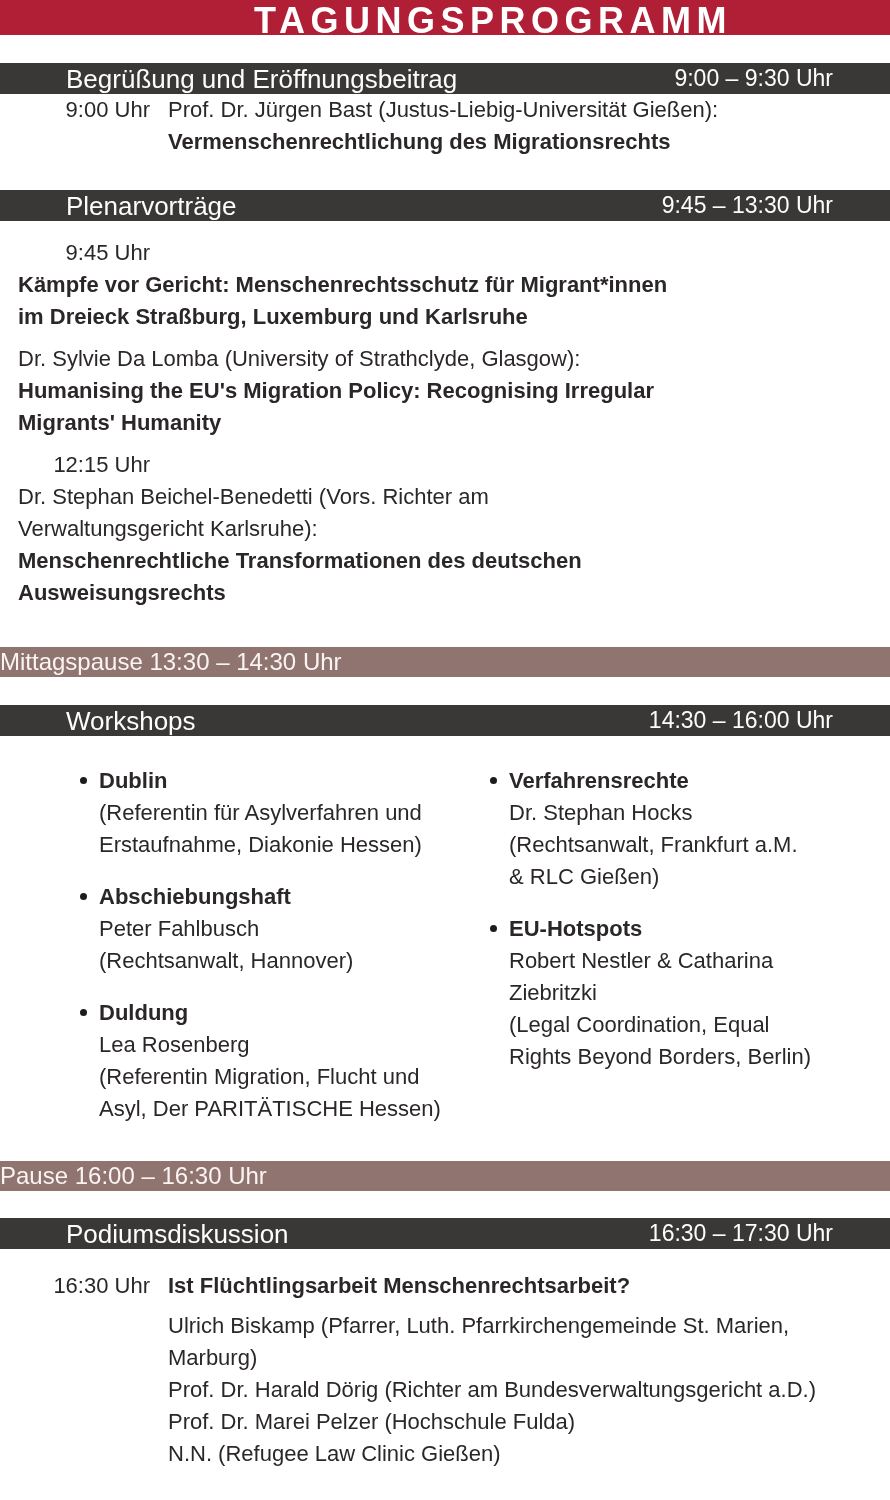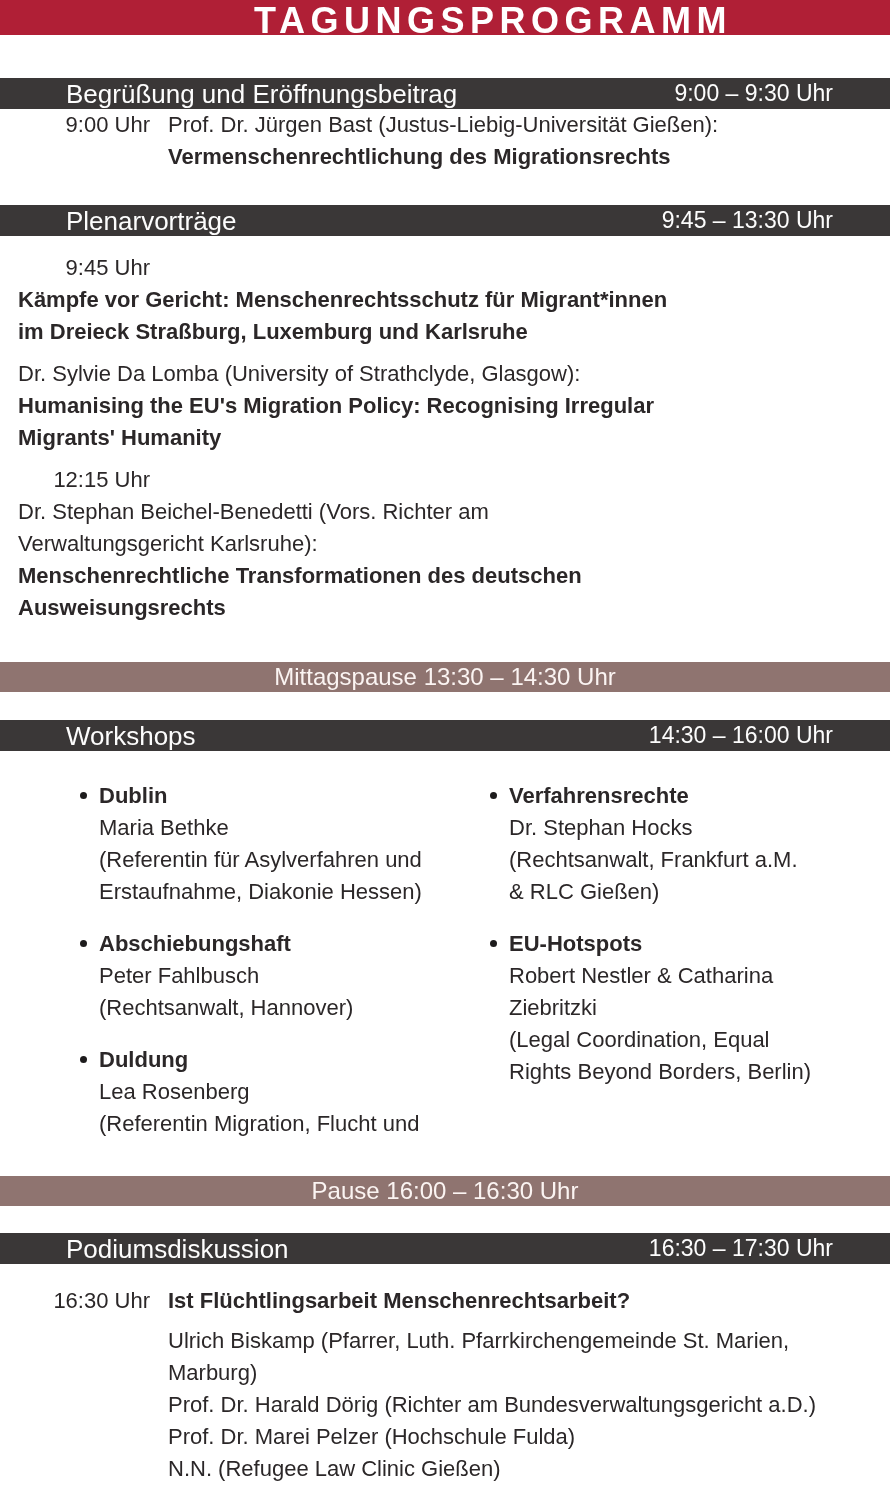--- a/index.html
+++ b/index.html
@@ -35,30 +35,30 @@
   
   .section-bar{
     height:31px;
     background:var(--bar-dark);
     color:#fdfdfd;
     display:flex;align-items:center;justify-content:space-between;
     padding:0 57px 0 66px;
   }
   .section-bar .s-title{font-size:26px;line-height:1;white-space:nowrap;}
   .section-bar .s-time{font-size:23px;line-height:1;white-space:nowrap;}
-  .bar-opening{margin-top:43px;}
+  .bar-opening{margin-top:28px;}
   .bar-plenary{margin-top:32px;}
   .bar-workshops{margin-top:28px;}
   .bar-panel{margin-top:27px;}
   
   .break-bar{
     height:30px;
     background:var(--bar-mauve);
     color:#fbf4f2;
-    display:flex;align-items:center;justify-content:center;
+    display:flex;align-items:center;justify-content:flex-start;
     font-size:24px;white-space:nowrap;
   }
   .break-lunch{margin-top:38px;}
   .break-pause{margin-top:36px;}
   
   .entry{display:flex;}
   .entry-opening{}
   .plenary-list{padding-top:16px;}
   .plenary-list .entry{margin-bottom:10px;flex-direction:column;}
   .plenary-list .entry:last-child{margin-bottom:0;justify-content:flex-end;}
@@ -152,41 +152,41 @@
   </div>
 
   <div class="ws-columns">
 
     <div class="ws-col ws-col-left">
 
       <div class="ws-item">
         <span class="dot"></span>
         <div class="ws-text">
           <div class="topic">Dublin</div>
-          <div class="ln">Maria Bethke</div>
           <div class="ln">(Referentin für Asylverfahren und</div>
           <div class="ln">Erstaufnahme, Diakonie Hessen)</div>
         </div>
       </div>
 
       <div class="ws-item">
         <span class="dot"></span>
         <div class="ws-text">
           <div class="topic">Abschiebungshaft</div>
           <div class="ln">Peter Fahlbusch</div>
           <div class="ln">(Rechtsanwalt, Hannover)</div>
         </div>
       </div>
 
       <div class="ws-item">
         <span class="dot"></span>
         <div class="ws-text">
           <div class="topic">Duldung</div>
           <div class="ln">Lea Rosenberg</div>
           <div class="ln">(Referentin Migration, Flucht und</div>
+          <div class="ln">Asyl, Der PARITÄTISCHE Hessen)</div>
         </div>
       </div>
 
     </div>
 
     <div class="ws-col ws-col-right">
 
       <div class="ws-item">
         <span class="dot"></span>
         <div class="ws-text">

